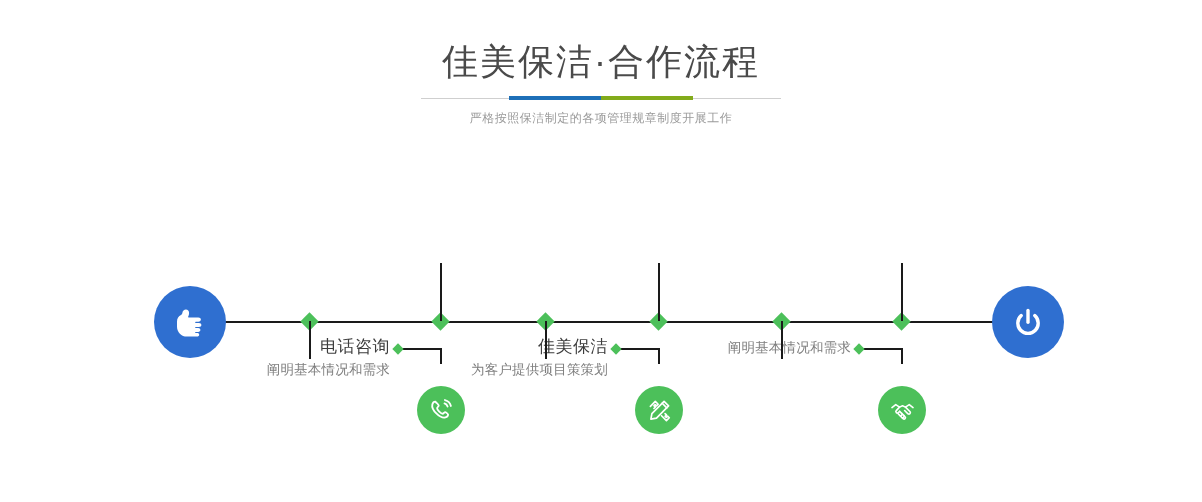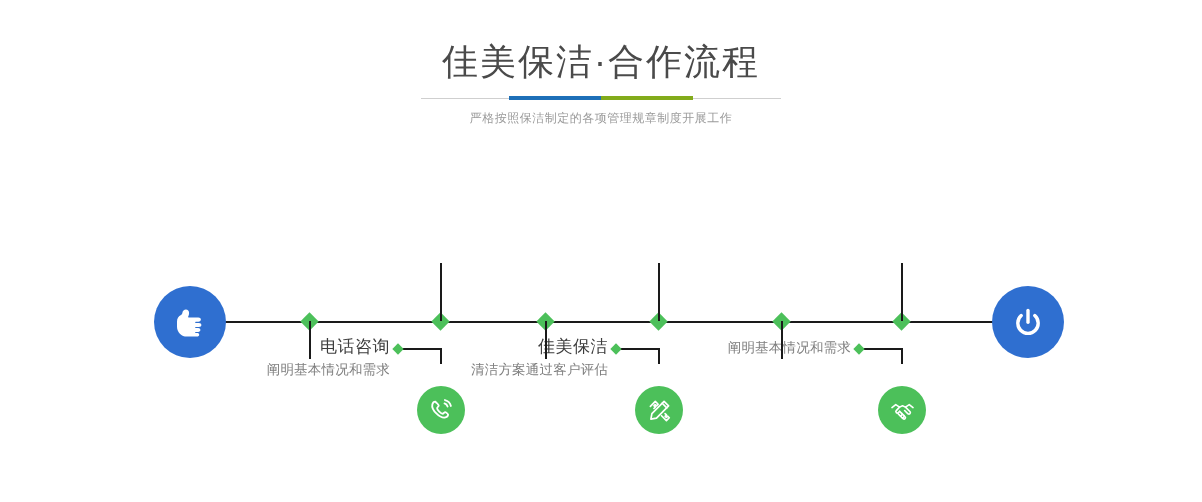--- a/index.html
+++ b/index.html
@@ -255,21 +255,21 @@
             <path d="M18.4 22.2 24.2 28l3.4-3.4-2-2-1.6 1.6-1.4-1.4 1.6-1.6-1.6-1.6"></path>
           </g>
         </svg>
       </span>
     </div>
     <div class="stem-h" style="left:616px; top:198px; width:43px;"></div>
     <div class="stem" style="left:658px; top:198px; height:16px;"></div>
     <div class="tipdot" style="left:612px; top:195px;"></div>
     <div class="lbl up" style="left:368px; top:186px; width:240px;">
       <div class="t">佳美保洁</div>
-      <div class="d">清洁方案通过客户评估</div>
+      <div class="d">为客户提供项目策策划</div>
     </div>
 
     <div class="node" style="left:539px; top:165px;"></div>
     <div class="stem" style="left:545px; top:171px; height:38px;"></div>
 
     <div class="node" style="left:895px; top:165px;"></div>
     <div class="stem" style="left:901px; top:113px; height:58px;"></div>
     <div class="bubble" style="left:878px; top:236px;">
       <span>
         <svg width="27" height="27" viewBox="0 0 32 32">

